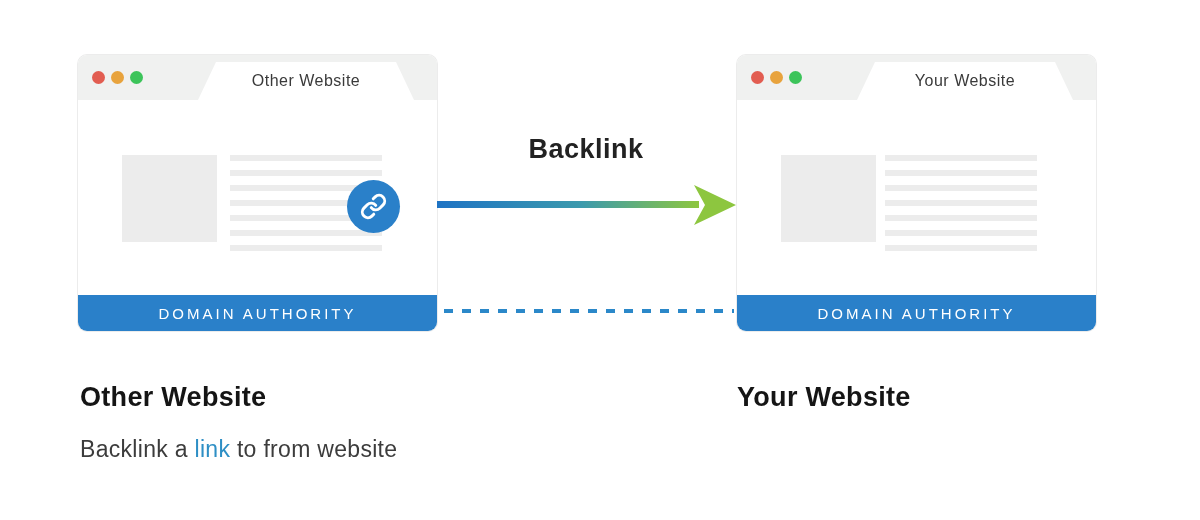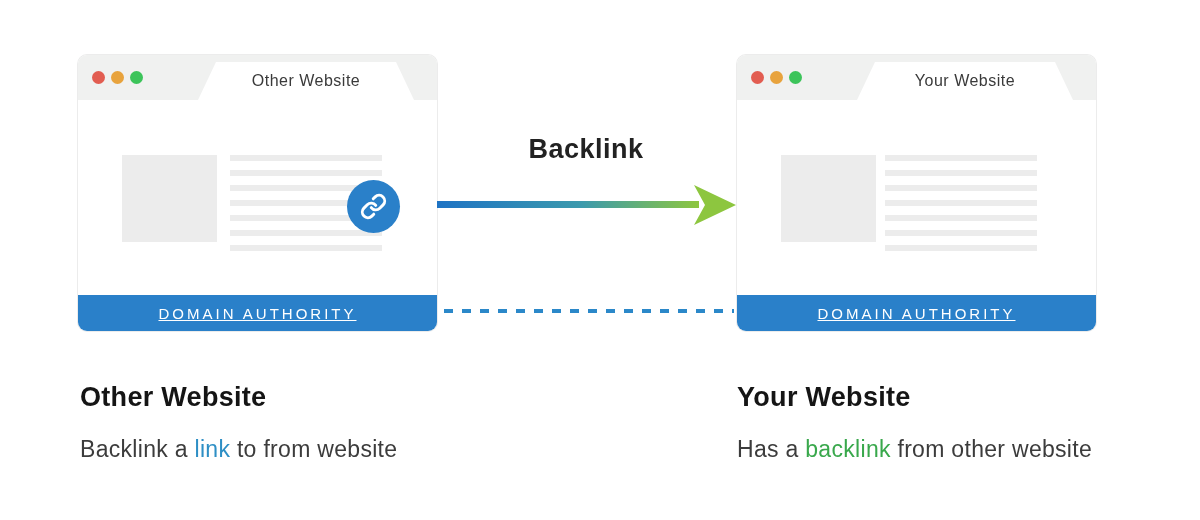--- a/index.html
+++ b/index.html
@@ -42,21 +42,21 @@
          background:var(--skeleton_gray,#ececec);}
   .lines{position:absolute;top:55px;width:152px;}
   .window.left .lines{left:152px;}
   .window.right .lines{left:148px;}
   .skel-line{height:6px;background:var(--skeleton_gray,#ececec);margin-bottom:9px;}
   .link-badge{position:absolute;left:269px;top:80px;width:53px;height:53px;border-radius:50%;
               background:var(--accent_blue,#2a80c9);display:flex;align-items:center;justify-content:center;}
   .window-footer{position:absolute;left:0;right:0;bottom:0;height:36px;
                  background:var(--accent_blue,#2a80c9);border-radius:0 0 9px 9px;
                  color:#ffffff;font-size:15px;letter-spacing:3px;
-                 display:flex;align-items:center;justify-content:center;text-decoration:underline;}
+                 display:flex;align-items:center;justify-content:center;}
 
   
   .backlink-label{position:absolute;left:437px;top:134px;width:298px;text-align:center;
                   font-size:27px;font-weight:bold;color:var(--text_dark,#222);letter-spacing:.5px;}
   .arrow-line{position:absolute;left:437px;top:201px;width:262px;height:7px;
               background:linear-gradient(90deg,var(--arrow_blue,#1e73c4) 0%,#3c9aad 55%,var(--arrow_green,#8dc63f) 100%);}
   .arrow-head{position:absolute;left:694px;top:184px;width:42px;height:42px;}
   .dash-line{position:absolute;left:444px;top:309px;width:290px;height:4px;
              background:repeating-linear-gradient(90deg,var(--dash_blue,#2b88c9) 0 9px,transparent 9px 18px);}
 
@@ -145,18 +145,15 @@
 
   <div class="caption-block left">
     <div class="caption-heading">Other Website</div>
     <div class="caption-text">
       <span>Backlink a </span><span class="kw-link">link</span><span> to from website</span>
     </div>
   </div>
 
   <div class="caption-block right">
     <div class="caption-heading">Your Website</div>
-    <div class="caption-text">
-      <span>Has a </span><span class="kw-backlink">backlink</span><span> from other website</span>
-    </div>
   </div>
 
 </div>
 
 </body></html>

